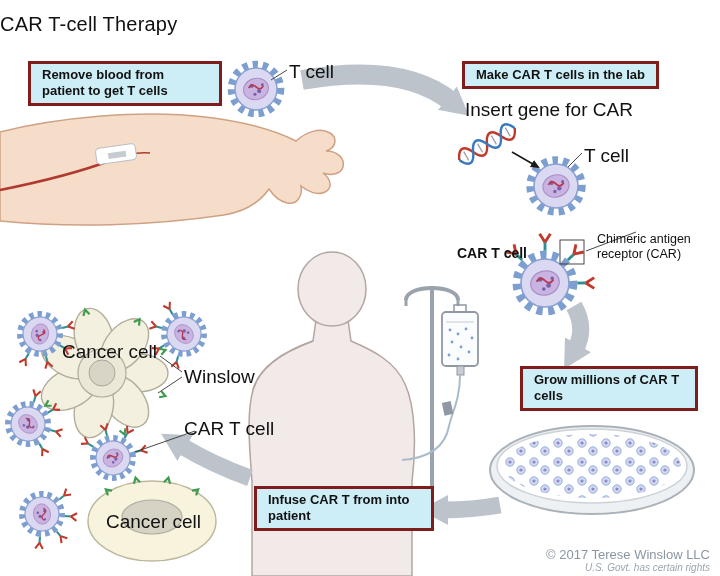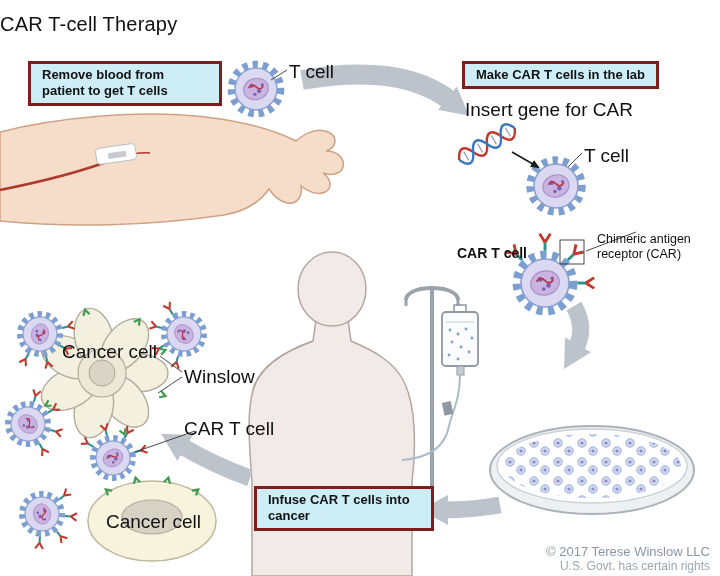--- a/index.html
+++ b/index.html
@@ -9,21 +9,21 @@
   .title{position:absolute;top:13px;left:0;width:100%;
          font-size:20px;font-weight:normal;letter-spacing:.2px;}
   .info-box{position:absolute;background:#cdeef7;border:3px solid #7f1d1d;
             padding:3px 11px;font-size:13px;font-weight:bold;line-height:1.25;}
   .nowrap{white-space:nowrap;}
   .lbl{position:absolute;font-size:19px;line-height:1.2;}
   .lbl.bold{font-weight:bold;font-size:14px;}
   .lbl.small{font-size:12.5px;}
   .credit{position:absolute;right:10px;bottom:3px;text-align:right;color:#8a96a3;}
   .credit .c1{font-size:13px;}
-  .credit .c2{font-size:12px;color:#9aa6b1;}
+  .credit .c2{font-size:10px;color:#9aa6b1;font-style:italic;}
 </style>
 </head>
 <body>
 
 <div id="stage">
 
   <svg id="art" viewBox="0 0 720 576" aria-hidden="true">
     <defs>
       <marker id="mgray" markerUnits="userSpaceOnUse" markerWidth="32" markerHeight="32" refX="6" refY="15" orient="auto">
         <path d="M0,0 L28,15 L0,30 Z" fill="#bcc3cb"></path>
@@ -189,21 +189,22 @@
       <line x1="182" y1="377" x2="158" y2="393"></line>
       <line x1="195" y1="431" x2="135" y2="452"></line>
     </g>
     <rect x="560" y="240" width="24" height="24" fill="none" stroke="#333" stroke-width="0.9"></rect>
   </svg>
 
   <div class="title">CAR T-cell Therapy</div>
 
   <div class="info-box" style="left:28px;top:61px;width:166px;">Remove blood from patient to get T cells</div>
   <div class="info-box nowrap" style="left:462px;top:61px;text-align:center;">Make CAR T cells in the lab</div>
-  <div class="info-box" style="left:254px;top:486px;width:152px;">Infuse CAR T cells into cancer</div>
+  <div class="info-box" style="left:520px;top:366px;width:150px;">Grow millions of CAR T cells</div>
+  <div class="info-box" style="left:254px;top:486px;width:152px;">Infuse CAR T from into patient</div>
 
   <div class="lbl" style="left:289px;top:61px;">T cell</div>
   <div class="lbl" style="left:465px;top:99px;">Insert gene for CAR</div>
   <div class="lbl" style="left:584px;top:145px;">T cell</div>
   <div class="lbl small" style="left:597px;top:200px;width:112px;margin-top:32px;">Chimeric antigen receptor (CAR)</div>
   <div class="lbl bold" style="left:457px;top:245px;">CAR T cell</div>
   <div class="lbl" style="left:62px;top:341px;">Cancer cell</div>
   <div class="lbl" style="left:184px;top:366px;">Winslow</div>
   <div class="lbl" style="left:184px;top:418px;">CAR T cell</div>
   <div class="lbl" style="left:106px;top:511px;">Cancer cell</div>

